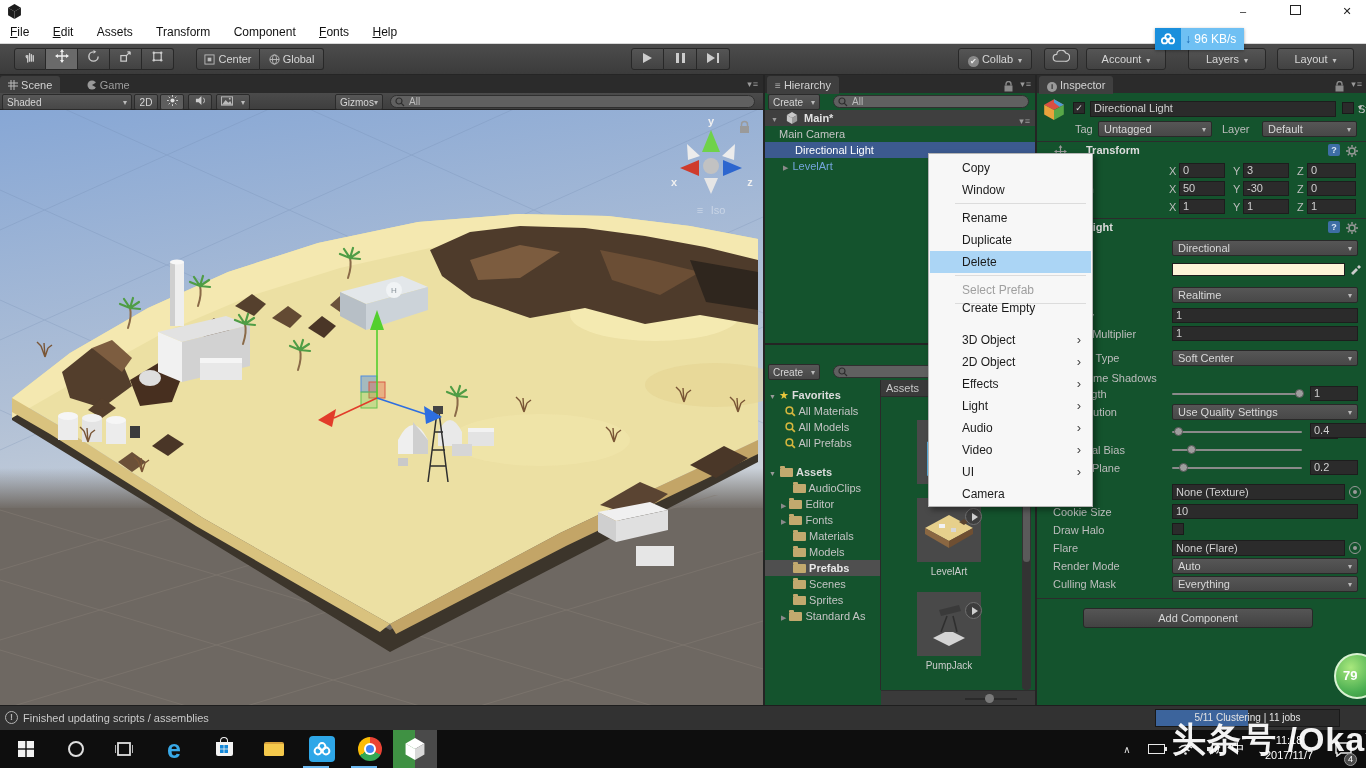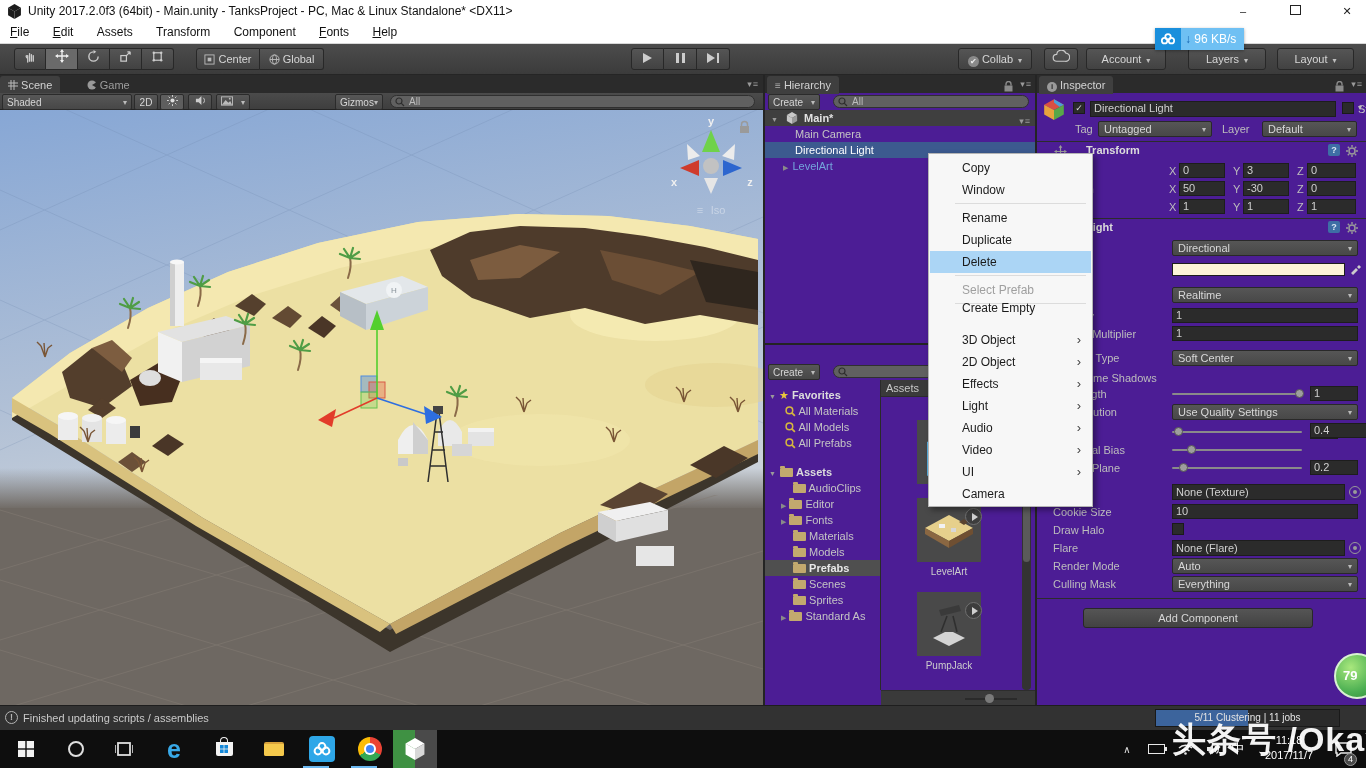--- a/index.html
+++ b/index.html
@@ -18,21 +18,21 @@
   .tbtn.on{background:#6a6a6a;}
   .grp-l{border-radius:3px 0 0 3px;}
   .grp-r{border-radius:0 3px 3px 0;border-left:none;}
   .grp-m{border-left:none;}
   .ddarrow::after{content:"▾";font-size:8px;color:#bdbdbd;margin-left:5px;}
   
   .pane-div{background:#242424;}
   .tabbar{height:18px;background:#2b2b2b;}
   .tab{height:18px;line-height:18px;font-size:11px;color:#9d9d9d;padding:0 8px;display:inline-block;}
   .tab.active{background:#3f3f3f;color:#d2d2d2;border-radius:3px 3px 0 0;}
-  .panelbg{background:#4c1d95;}
+  .panelbg{background:#14532d;}
   .row16{position:absolute;height:16px;line-height:16px;font-size:11px;color:#c4c4c4;white-space:nowrap;}
   .pill{background:#606060;border:1px solid #303030;border-radius:8px;color:#bdbdbd;font-size:10px;height:13px;line-height:12px;box-sizing:border-box;}
   .minidd{background:linear-gradient(#575757,#474747);border:1px solid #2b2b2b;border-radius:2px;color:#d6d6d6;font-size:10px;height:16px;line-height:15px;box-sizing:border-box;padding:0 4px;}
   .fold::before{content:"▼";font-size:7px;color:#9a9a9a;}
   .foldr::before{content:"▶";font-size:7px;color:#8a8a8a;}
   .pmenu{color:#9a9a9a;font-size:9px;letter-spacing:1px;}
   .folder{width:13px;height:9px;background:#c2a96e;border-radius:1px;position:relative;display:inline-block;}
   .folder::before{content:"";position:absolute;top:-2px;left:0;width:5px;height:2px;background:#c2a96e;border-radius:1px 1px 0 0;}
   
   .ilabel{position:absolute;left:16px;font-size:11px;color:#bdbdbd;height:16px;line-height:16px;white-space:nowrap;}
@@ -64,21 +64,20 @@
 <body>
 
 <div id="root">
 
   <div class="abs titlebar">
     <svg class="abs" style="left:7px;top:4px" width="15" height="15" viewBox="0 0 14 14">
         <polygon points="7,0 13,3.5 7,7 1,3.5" fill="#1c1c1c"></polygon>
         <polygon points="1,3.5 7,7 7,14 1,10.5" fill="#1c1c1c"></polygon>
         <polygon points="13,3.5 7,7 7,14 13,10.5" fill="#1c1c1c"></polygon>
       </svg>
-    <span class="abs nowrap" style="left:28px;top:0;line-height:22px">Unity 2017.2.0f3 (64bit) - Main.unity - TanksProject - PC, Mac &amp; Linux Standalone* &lt;DX11&gt;</span>
     <div class="abs wbtn" style="left:1228px;top:0">–</div>
     <div class="abs wbtn" style="left:1280px;top:0"><span style="display:inline-block;width:9px;height:8px;border:1px solid #222"></span></div>
     <div class="abs wbtn" style="left:1332px;top:0">✕</div>
   </div>
 
   <div class="abs menubar">
     <span class="menu-item accel">File</span>
     <span class="menu-item accel">Edit</span>
     <span class="menu-item">Assets</span>
     <span class="menu-item">Transform</span>
@@ -398,21 +397,21 @@
     <div class="row16" style="left:0;top:35px;width:270px;background:#3f3f3f">
       <span class="fold" style="margin-left:6px"></span>
       <svg style="vertical-align:-2px;margin-left:5px" width="12" height="12" viewBox="0 0 14 14">
           <polygon points="7,0 13,3.5 7,7 1,3.5" fill="#c8c8c8"></polygon>
           <polygon points="1,3.5 7,7 7,14 1,10.5" fill="#c8c8c8"></polygon>
           <polygon points="13,3.5 7,7 7,14 13,10.5" fill="#9a9a9a"></polygon>
         </svg>
       <b style="color:#e2e2e2;margin-left:3px">Main*</b>
       <span class="abs pmenu" style="right:4px;top:3px">▾≡</span>
     </div>
-    <div class="row16" style="left:0;top:51px;width:270px"><span style="margin-left:30px">Main Camera</span></div>
+    <div class="row16" style="left:0;top:51px;width:270px"><span style="margin-left:14px">Main Camera</span></div>
     <div class="row16" style="left:0;top:67px;width:270px;background:#3c5a8f;color:#fff"><span style="margin-left:30px">Directional Light</span></div>
     <div class="row16" style="left:0;top:83px;width:270px;color:#74a5dc"><span class="foldr" style="margin-left:18px"></span><span style="margin-left:4px">LevelArt</span></div>
   </div>
 
   <div class="abs pane-div" style="left:765px;top:343px;width:270px;height:2px"></div>
 
   <div class="abs panelbg" style="left:765px;top:345px;width:270px;height:360px">
     <div class="abs" style="left:0;top:18px;width:270px;height:17px">
       <div class="abs minidd" style="left:3px;top:1px;width:52px"><span>Create</span><span style="float:right;font-size:8px;color:#bbb">▾</span></div>
       <div class="abs pill" style="left:68px;top:2px;width:190px;padding-left:18px">

